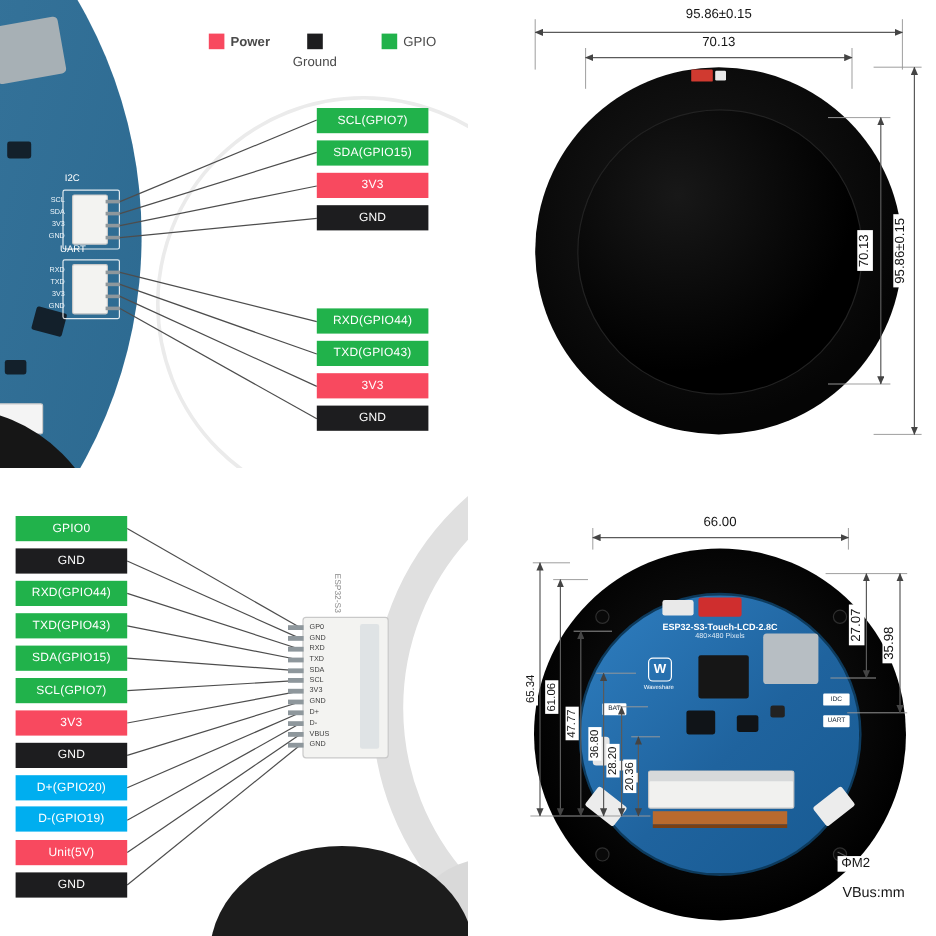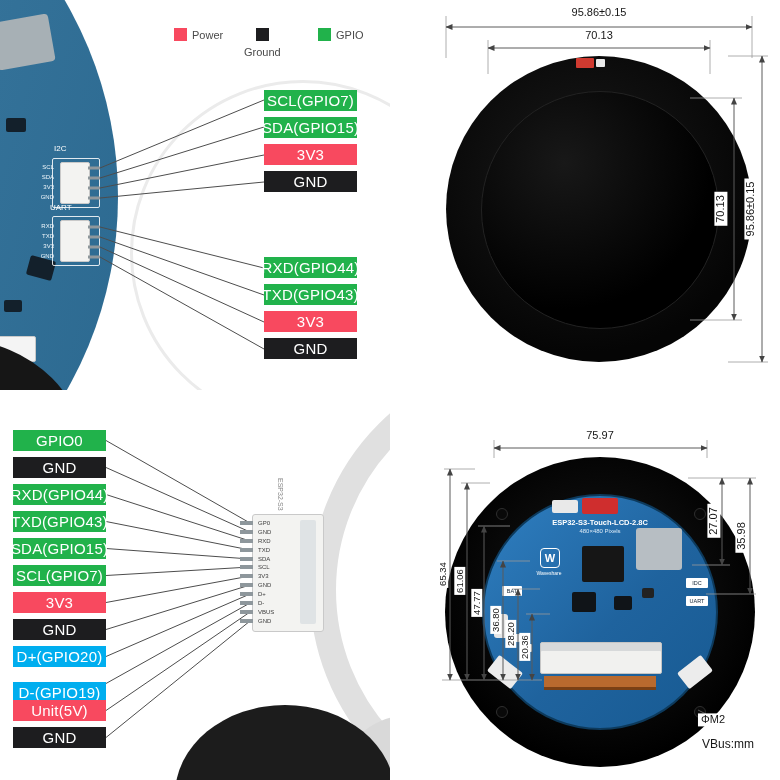--- a/index.html
+++ b/index.html
@@ -4,21 +4,21 @@
 <style>
   html,body{margin:0;padding:0;background:#fff;}
   #canvas{position:relative;width:780px;height:780px;background:#fff;overflow:hidden;
           font-family:"Liberation Sans",sans-serif;}
   .q{position:absolute;width:390px;height:390px;overflow:hidden;}
   #q-tl{left:0;top:0}#q-tr{left:390px;top:0}#q-bl{left:0;top:390px}#q-br{left:390px;top:390px}
   .abs{position:absolute;}
   svg.lines{position:absolute;left:0;top:0;z-index:5;}
 
   
-  .pinbox{position:absolute;width:93px;height:21px;color:#fff;font-size:15px;
+  .pinbox{position:absolute;width:93px;height:21px;color:#fff;font-size:10px;
           display:flex;align-items:center;justify-content:center;z-index:6;letter-spacing:.2px;}
   #q-tl .pinbox{left:264px}
   #q-bl .pinbox{left:13px}
   .c-gpio{background:#21b24b}.c-power{background:#f8495f}.c-ground{background:#1d1d1f}.c-usb{background:#00aeef}
 
   
   .legend-item{position:absolute;top:28px;display:flex;align-items:center;gap:5px;z-index:6;}
   .legend-swatch{width:13px;height:13px;}
   .legend-label{font-size:11px;color:#4a4a4a;}
 
@@ -96,21 +96,21 @@
           <rect x="88" y="176.5" width="12" height="3"></rect>
         <rect x="88" y="186.5" width="12" height="3"></rect>
           <rect x="88" y="196.5" width="12" height="3"></rect>
         <rect x="88" y="225.5" width="12" height="3"></rect>
           <rect x="88" y="235.5" width="12" height="3"></rect>
         <rect x="88" y="245.5" width="12" height="3"></rect>
           <rect x="88" y="255.5" width="12" height="3"></rect>
       </g>
     </svg>
 
-    <div class="legend-item" style="left:174px;">
+    <div class="legend-item" style="left:174px;font-weight:bold;">
       <span class="legend-swatch c-power"></span>
       <span class="legend-label">Power</span>
     </div>
     <div class="legend-item" style="left:244px;flex-direction:column;">
       <span class="legend-swatch c-ground"></span>
       <span class="legend-label">Ground</span>
     </div>
     <div class="legend-item" style="left:318px;align-items:flex-end;">
       <span class="legend-swatch c-gpio"></span>
       <span class="legend-label">GPIO</span>
@@ -223,21 +223,21 @@
 
     <div class="pinbox c-gpio" style="top:40px">GPIO0</div>
     <div class="pinbox c-ground" style="top:67px">GND</div>
     <div class="pinbox c-gpio" style="top:94px">RXD(GPIO44)</div>
     <div class="pinbox c-gpio" style="top:121px">TXD(GPIO43)</div>
     <div class="pinbox c-gpio" style="top:148px">SDA(GPIO15)</div>
     <div class="pinbox c-gpio" style="top:175px">SCL(GPIO7)</div>
     <div class="pinbox c-power" style="top:202px">3V3</div>
     <div class="pinbox c-ground" style="top:229px">GND</div>
     <div class="pinbox c-usb" style="top:256px">D+(GPIO20)</div>
-    <div class="pinbox c-usb" style="top:292px">D-(GPIO19)</div>
+    <div class="pinbox c-usb" style="top:282px">D-(GPIO19)</div>
     <div class="pinbox c-power" style="top:310px">Unit(5V)</div>
     <div class="pinbox c-ground" style="top:337px">GND</div>
   </div>
 
   <div class="q" id="q-br">
 
     <div class="abs" style="left:55px;top:67px;width:310px;height:310px;border-radius:50%;z-index:1;
                 background:radial-gradient(circle at 50% 45%,#1a1a1a 0%,#000 72%);"></div>
 
     <div class="abs" style="left:106px;top:118px;width:10px;height:10px;border-radius:50%;background:#090909;border:1px solid #2e2e2e;z-index:2;"></div>
@@ -299,21 +299,21 @@
         <line x1="60" y1="79" x2="60" y2="290" marker-start="url(#br-ar)" marker-end="url(#br-ar)"></line>
         <line x1="77" y1="93" x2="77" y2="290" marker-start="url(#br-ar)" marker-end="url(#br-ar)"></line>
         <line x1="94" y1="136" x2="94" y2="290" marker-start="url(#br-ar)" marker-end="url(#br-ar)"></line>
         <line x1="113" y1="171" x2="113" y2="290" marker-start="url(#br-ar)" marker-end="url(#br-ar)"></line>
         <line x1="128" y1="199" x2="128" y2="290" marker-start="url(#br-ar)" marker-end="url(#br-ar)"></line>
         <line x1="142" y1="224" x2="142" y2="290" marker-start="url(#br-ar)" marker-end="url(#br-ar)"></line>
         <line x1="316" y1="324" x2="308" y2="320"></line>
       </g>
     </svg>
 
-    <div class="dim" style="left:210px;top:46px;">75.97</div>
+    <div class="dim" style="left:210px;top:46px;">66.00</div>
     <div class="dim rot" style="left:324px;top:131px;">27.07</div>
     <div class="dim rot" style="left:352px;top:146px;">35.98</div>
     <div class="dim rot sm" style="left:53px;top:184px;">65.34</div>
     <div class="dim rot sm" style="left:70px;top:191px;">61.06</div>
     <div class="dim rot sm" style="left:87px;top:213px;">47.77</div>
     <div class="dim rot sm" style="left:106px;top:230px;">36.80</div>
     <div class="dim rot sm" style="left:121px;top:244px;">28.20</div>
     <div class="dim rot sm" style="left:135px;top:257px;">20.36</div>
     <div class="dim" style="left:323px;top:330px;">ΦM2</div>
     <div class="dim big" style="left:338px;top:354px;">VBus:mm</div>

